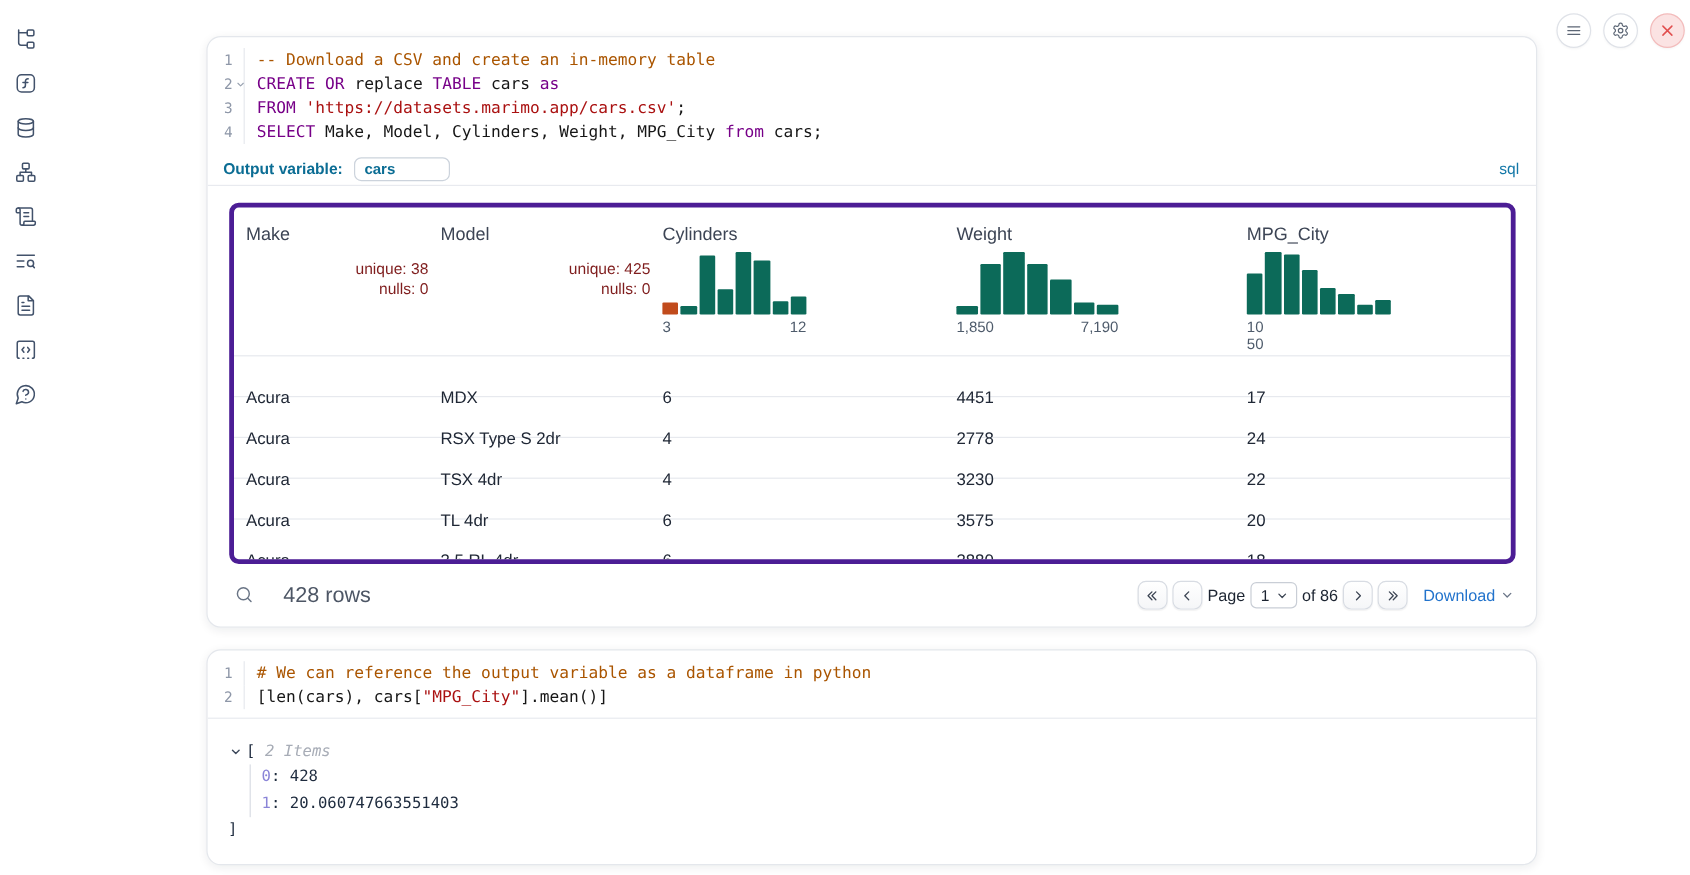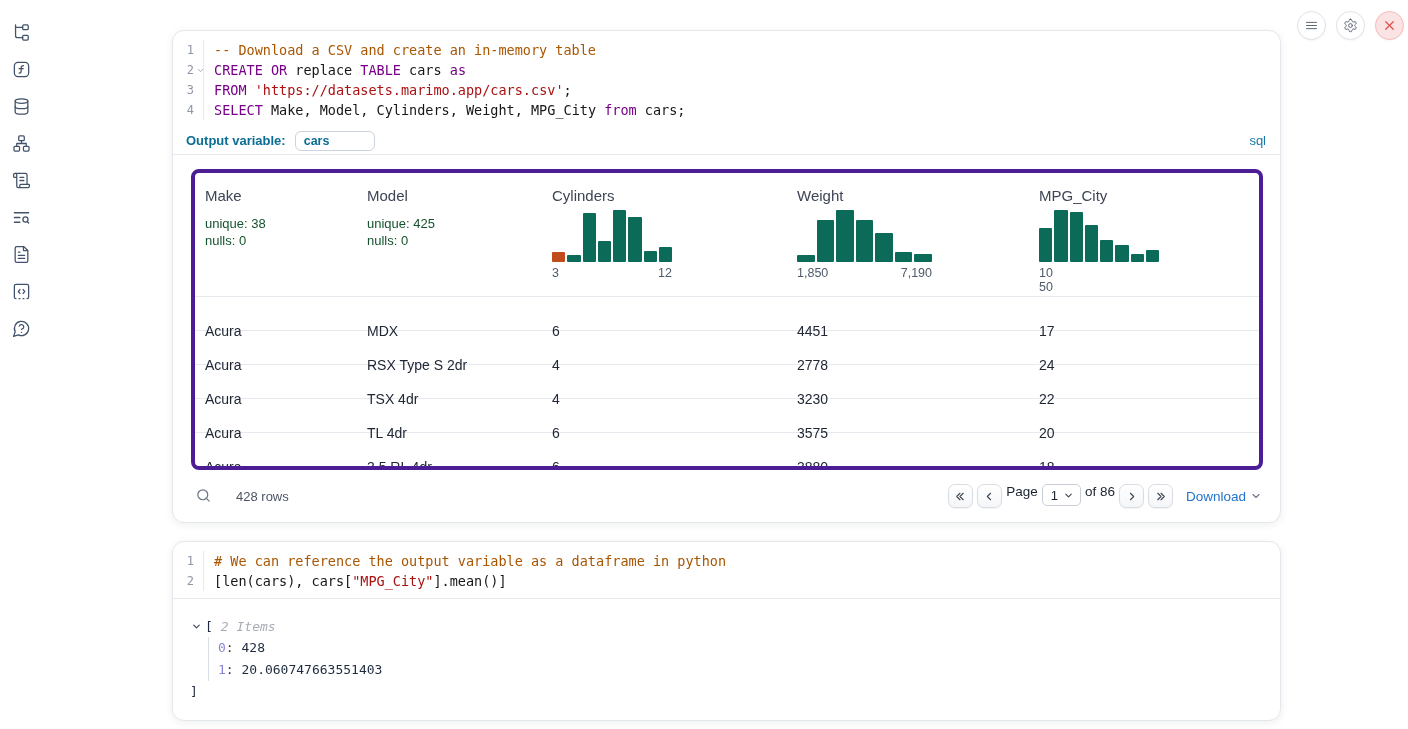--- a/index.html
+++ b/index.html
@@ -39,33 +39,33 @@
   .outvar-input { margin-left:9px; width:80px; height:20px; border:1px solid #ccd3dc; border-radius:6px; font-family:"Liberation Sans",sans-serif; font-size:12.5px; font-weight:bold; color:#0b6d94; padding:0 8px; outline:none; }
   .lang-badge { margin-left:auto; font-size:13px; font-weight:normal; color:#1478a8; }
 
   
   .table-section { padding:14px 17px 12px 18px; }
   .data-table { border:4px solid #4c1d95; border-radius:8px; overflow:hidden; }
   .t-header, .t-row { display:grid; grid-template-columns:162px 185px 245px 242px 1fr; }
   .t-header { padding-top:14px; height:123px; }
   .t-col { padding-left:10px; }
   .col-title { font-size:15px; color:#3d4555; }
-  .col-stats { margin-top:12px; font-size:13px; color:#14532d; line-height:16.5px; }
+  .col-stats { margin-top:12px; font-size:13px; color:#7f1d1d; line-height:16.5px;text-align:right; }
   .hist { display:flex; align-items:flex-end; gap:2px; height:52px; margin-top:6px; }
   .hist-bar { flex:1; border-radius:1px; }
   .hist-labels { display:flex; justify-content:space-between; font-size:12.5px; color:#4e5b6b; margin-top:4px; }
   .t-row { height:34px; align-items:center; border-top:1px solid #e7e9ee; font-size:14px; color:#202836; }
   .t-cell { padding-left:10px;margin-top:26px; }
 
   
   .table-footer { display:flex; align-items:center; padding:14px 1px 2px 3px; }
   .search-btn { border:none; background:none; color:#697485; width:18px; height:18px; cursor:pointer; padding:0; }
   .search-btn svg { width:17px; height:17px; }
-  .rowcount { margin-left:24px; font-size:13px; color:#4d5665; }
-  .pagination { margin-left:auto; display:flex; gap:4px; }
+  .rowcount { margin-left:24px; font-size:18px; color:#4d5665; }
+  .pagination { margin-left:auto; display:flex; align-items:center; gap:4px; }
   .pg-btn { width:25px; height:24px; border:1px solid #d8dce3; border-radius:7px; background:linear-gradient(#fff,#f5f6f8); color:#3c4553; display:flex; align-items:center; justify-content:center; box-shadow:0 1px 1px rgba(0,0,0,.05); cursor:pointer; }
   .pg-btn svg { width:13px; height:13px; }
   .pg-text { font-size:13.5px; color:#1c2431; }
   .page-select { display:flex; align-items:center; gap:5px; border:1px solid #c9ced6; border-radius:5px; height:22px; padding:0 6px 0 8px; font-size:13px; color:#1c2431; background:#fff; cursor:pointer; }
   .page-select svg { width:11px; height:11px; color:#3c4553; }
   .download { margin-left:9px; display:flex; align-items:center; gap:4px; border:none; background:none; color:#2273cc; font-size:13.5px; cursor:pointer; font-family:inherit; }
   .download svg { width:12px; height:12px; color:#6b7688; }
 
   
   .tree-output { padding:16px 0 17px; font-family:"DejaVu Sans Mono",monospace; font-size:13px; color:#1e2b3e; }

